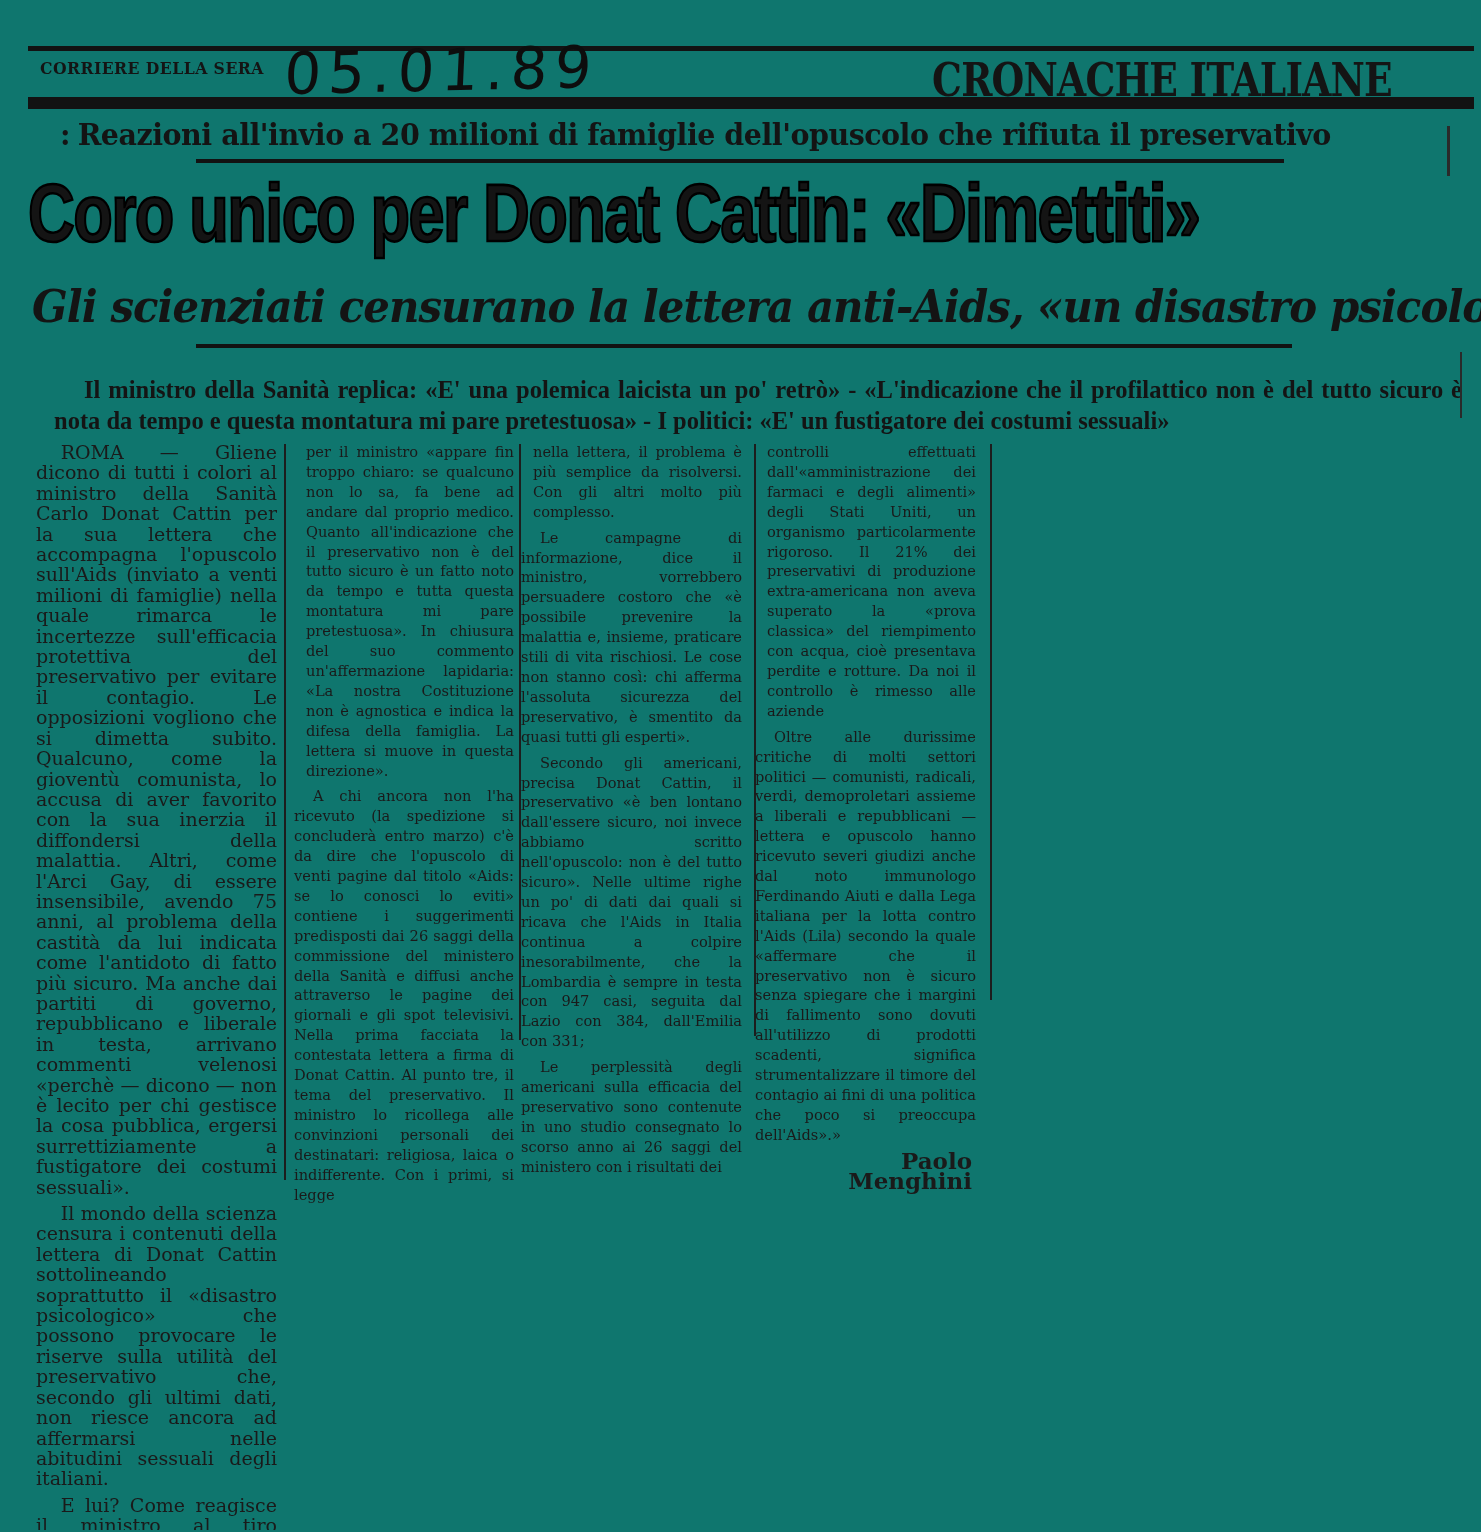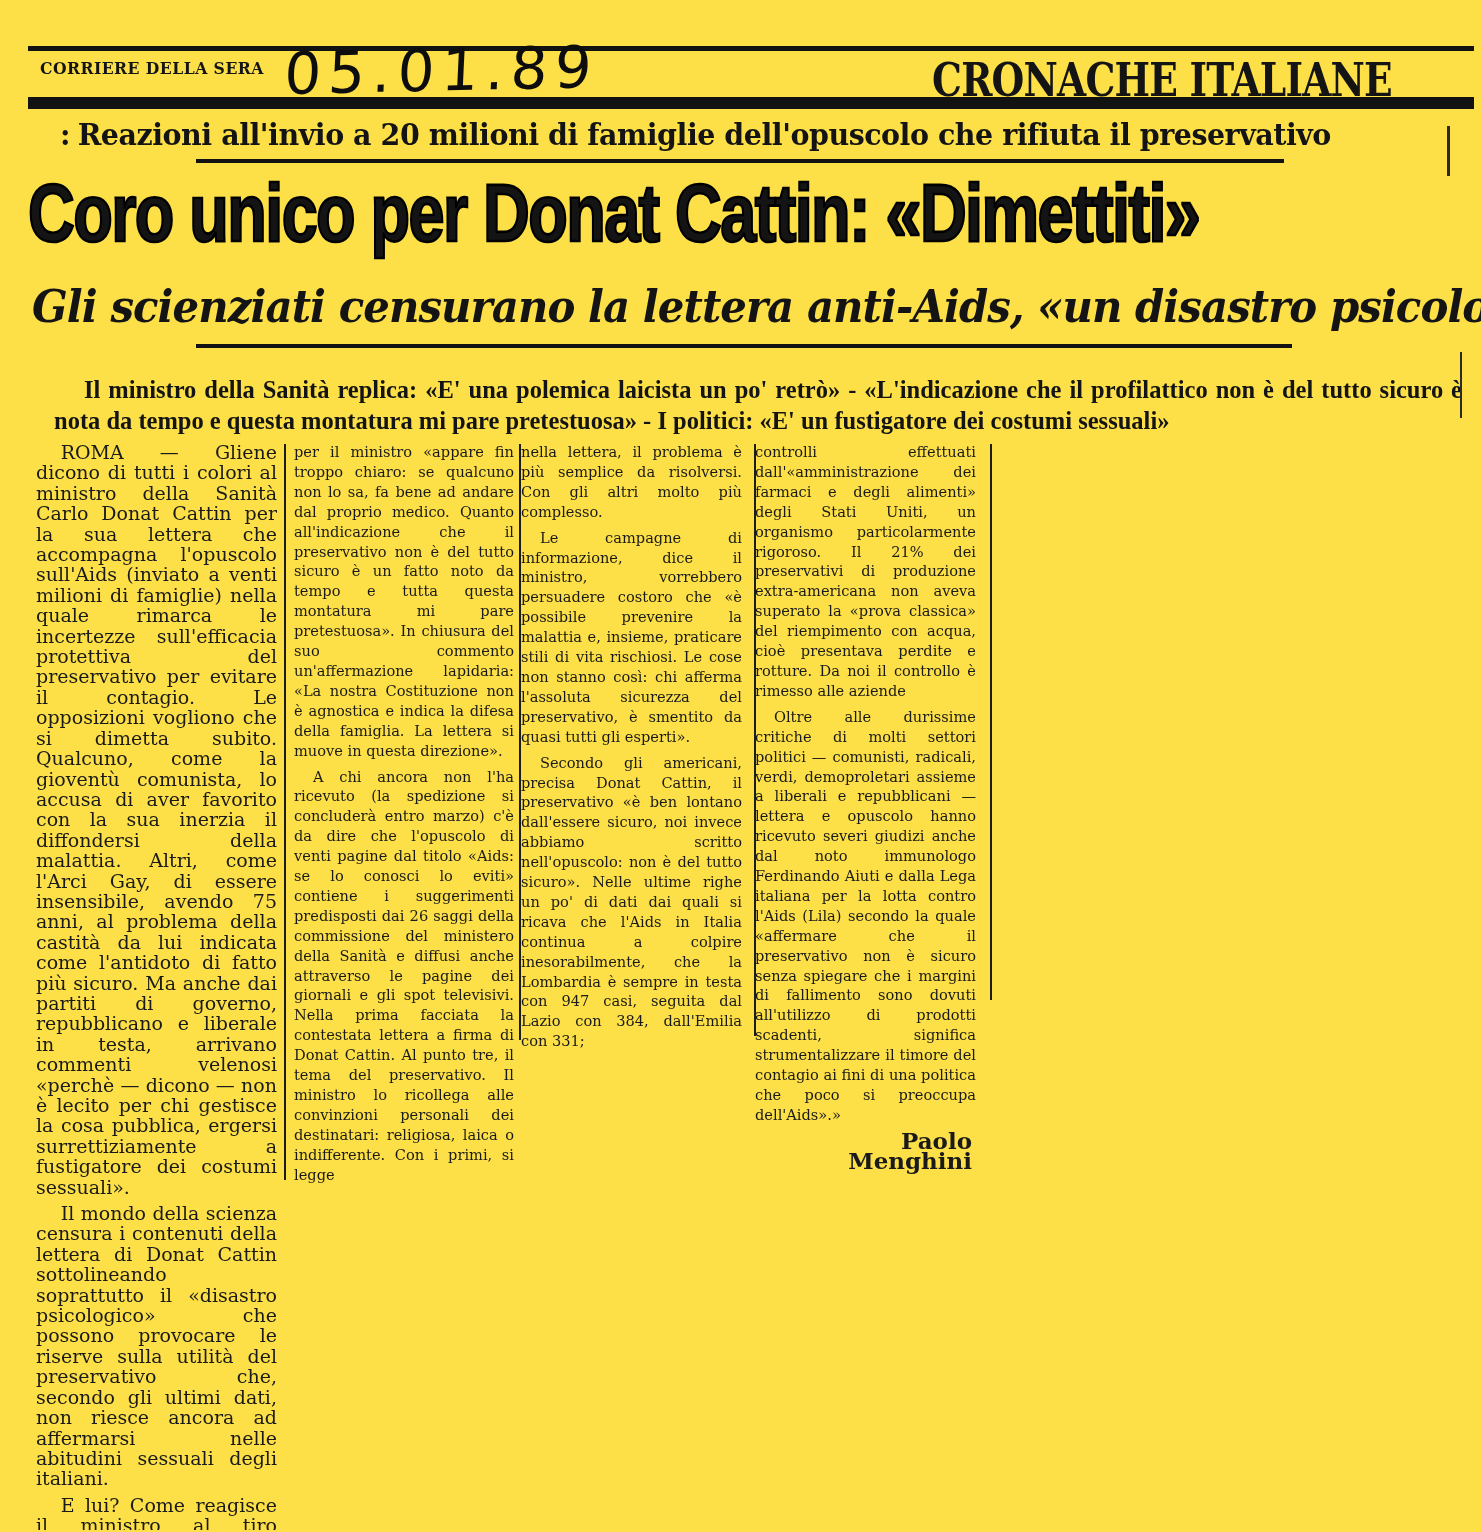--- a/index.html
+++ b/index.html
@@ -1,19 +1,19 @@
 <!DOCTYPE html>
 <html><head>
 <meta charset="utf-8">
 <style>
   html,body{margin:0;padding:0;background:#e8e8e8;}
   .page{
     position:relative;
     width:1481px;height:1532px;
-    background:#fde047;
+    background:#0f766e;
     overflow:hidden;
     font-family:"DejaVu Serif", serif;
     color:#141414;
   }
   .rule{position:absolute;background:#121212;}
   .rule-thin{left:28px;top:46px;width:1446px;height:5px;}
   .rule-thick{left:28px;top:97px;width:1446px;height:12px;}
 
   .paper-name{
     position:absolute;left:40px;top:58px;
@@ -64,21 +64,21 @@
     font-family:Liberation Serif, serif;font-weight:bold;
     font-size:24.5px;line-height:31px;text-align:justify;text-indent:30px;
   }
 
   .col{
     position:absolute;top:442px;
     font-size:14.6px;line-height:19.9px;text-align:justify;
     color:#1a1a1a;
   }
   .col p{margin:0 0 6px 0;text-indent:1.3em;}
-  .col p.cont{text-indent:0;}
+  .col p.cont{text-indent:0;margin-left:12px;}
   .col-1{left:36px;width:241px;height:1088px;overflow:hidden;font-size:19px;line-height:20.4px;}
   .col-2{left:294px;width:220px;}
   .col-3{left:521px;width:221px;}
   .col-4{left:755px;width:221px;}
 
   .divider{position:absolute;width:2px;background:#1d1d1d;}
   .div-1{left:284px;top:444px;height:736px;}
   .div-2{left:519px;top:444px;height:596px;}
   .div-3{left:754px;top:444px;height:592px;}
   .div-4{left:990px;top:444px;height:556px;}
@@ -130,20 +130,21 @@
     <p class="cont">per il ministro «appare fin troppo chiaro: se qualcuno non lo sa, fa bene ad andare dal proprio medico. Quanto all'indicazione che il preservativo non è del tutto sicuro è un fatto noto da tempo e tutta questa montatura mi pare pretestuosa». In chiusura del suo commento un'affermazione lapidaria: «La nostra Costituzione non è agnostica e indica la difesa della famiglia. La lettera si muove in questa direzione».</p>
     <p>A chi ancora non l'ha ricevuto (la spedizione si concluderà entro marzo) c'è da dire che l'opuscolo di venti pagine dal titolo «Aids: se lo conosci lo eviti» contiene i suggerimenti predisposti dai 26 saggi della commissione del ministero della Sanità e diffusi anche attraverso le pagine dei giornali e gli spot televisivi. Nella prima facciata la contestata lettera a firma di Donat Cattin. Al punto tre, il tema del preservativo. Il ministro lo ricollega alle convinzioni personali dei destinatari: religiosa, laica o indifferente. Con i primi, si legge</p>
   </div>
 
   <div class="divider div-2"></div>
 
   <div class="col col-3">
     <p class="cont">nella lettera, il problema è più semplice da risolversi. Con gli altri molto più complesso.</p>
     <p>Le campagne di informazione, dice il ministro, vorrebbero persuadere costoro che «è possibile prevenire la malattia e, insieme, praticare stili di vita rischiosi. Le cose non stanno così: chi afferma l'assoluta sicurezza del preservativo, è smentito da quasi tutti gli esperti».</p>
     <p>Secondo gli americani, precisa Donat Cattin, il preservativo «è ben lontano dall'essere sicuro, noi invece abbiamo scritto nell'opuscolo: non è del tutto sicuro». Nelle ultime righe un po' di dati dai quali si ricava che l'Aids in Italia continua a colpire inesorabilmente, che la Lombardia è sempre in testa con 947 casi, seguita dal Lazio con 384, dall'Emilia con 331;</p>
+    <p>Le perplessità degli americani sulla efficacia del preservativo sono contenute in uno studio consegnato lo scorso anno ai 26 saggi del ministero con i risultati dei</p>
   </div>
 
   <div class="divider div-3"></div>
 
   <div class="col col-4">
     <p class="cont">controlli effettuati dall'«amministrazione dei farmaci e degli alimenti» degli Stati Uniti, un organismo particolarmente rigoroso. Il 21% dei preservativi di produzione extra-americana non aveva superato la «prova classica» del riempimento con acqua, cioè presentava perdite e rotture. Da noi il controllo è rimesso alle aziende</p>
     <p>Oltre alle durissime critiche di molti settori politici — comunisti, radicali, verdi, demoproletari assieme a liberali e repubblicani — lettera e opuscolo hanno ricevuto severi giudizi anche dal noto immunologo Ferdinando Aiuti e dalla Lega italiana per la lotta contro l'Aids (Lila) secondo la quale «affermare che il preservativo non è sicuro senza spiegare che i margini di fallimento sono dovuti all'utilizzo di prodotti scadenti, significa strumentalizzare il timore del contagio ai fini di una politica che poco si preoccupa dell'Aids».»</p>
     <p class="byline">Paolo Menghini</p>
   </div>
 

